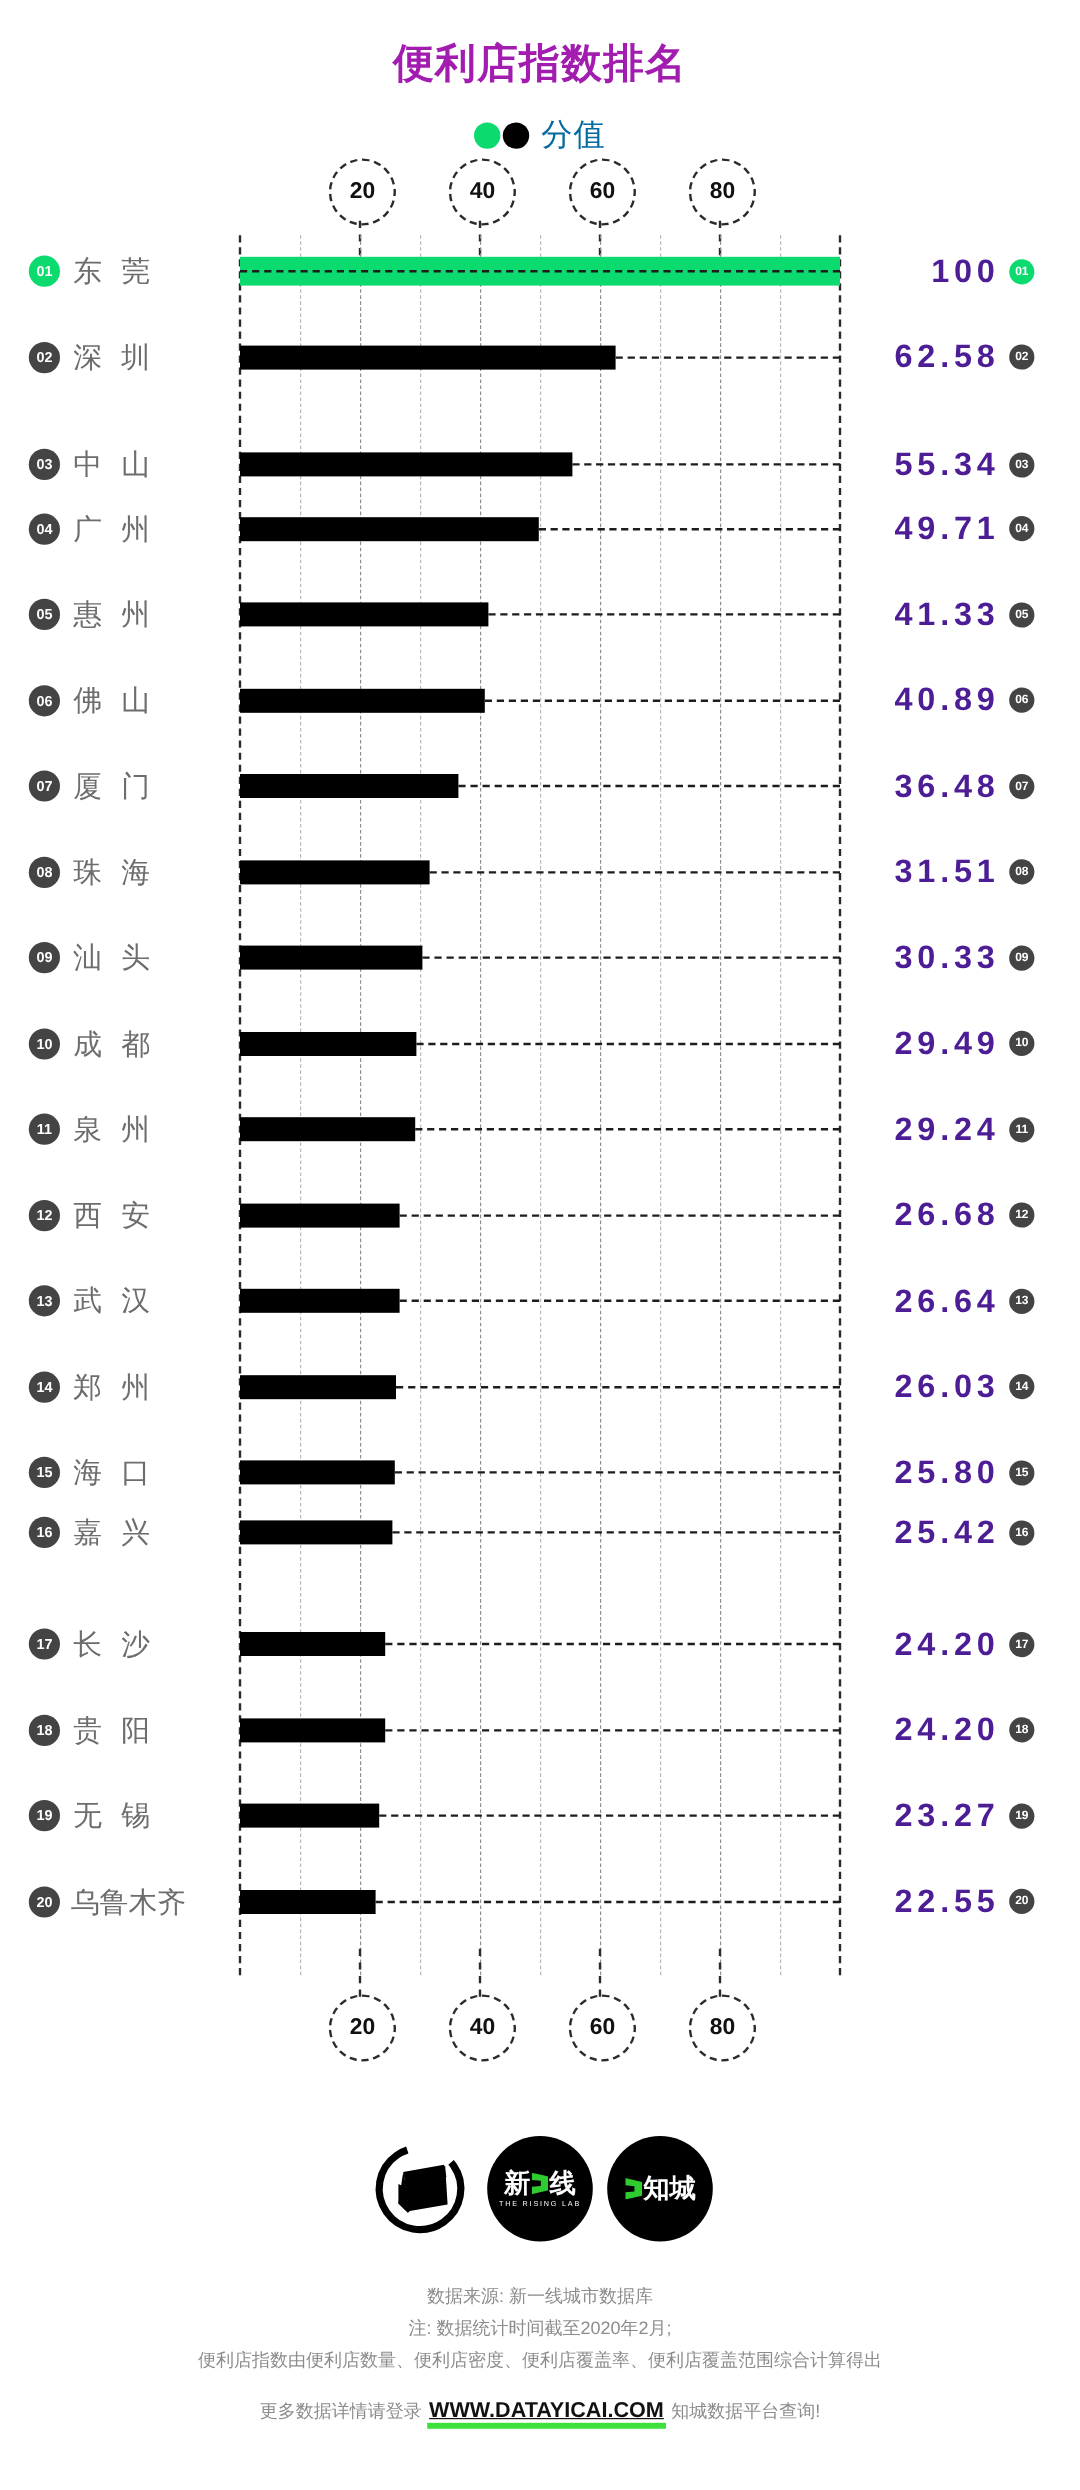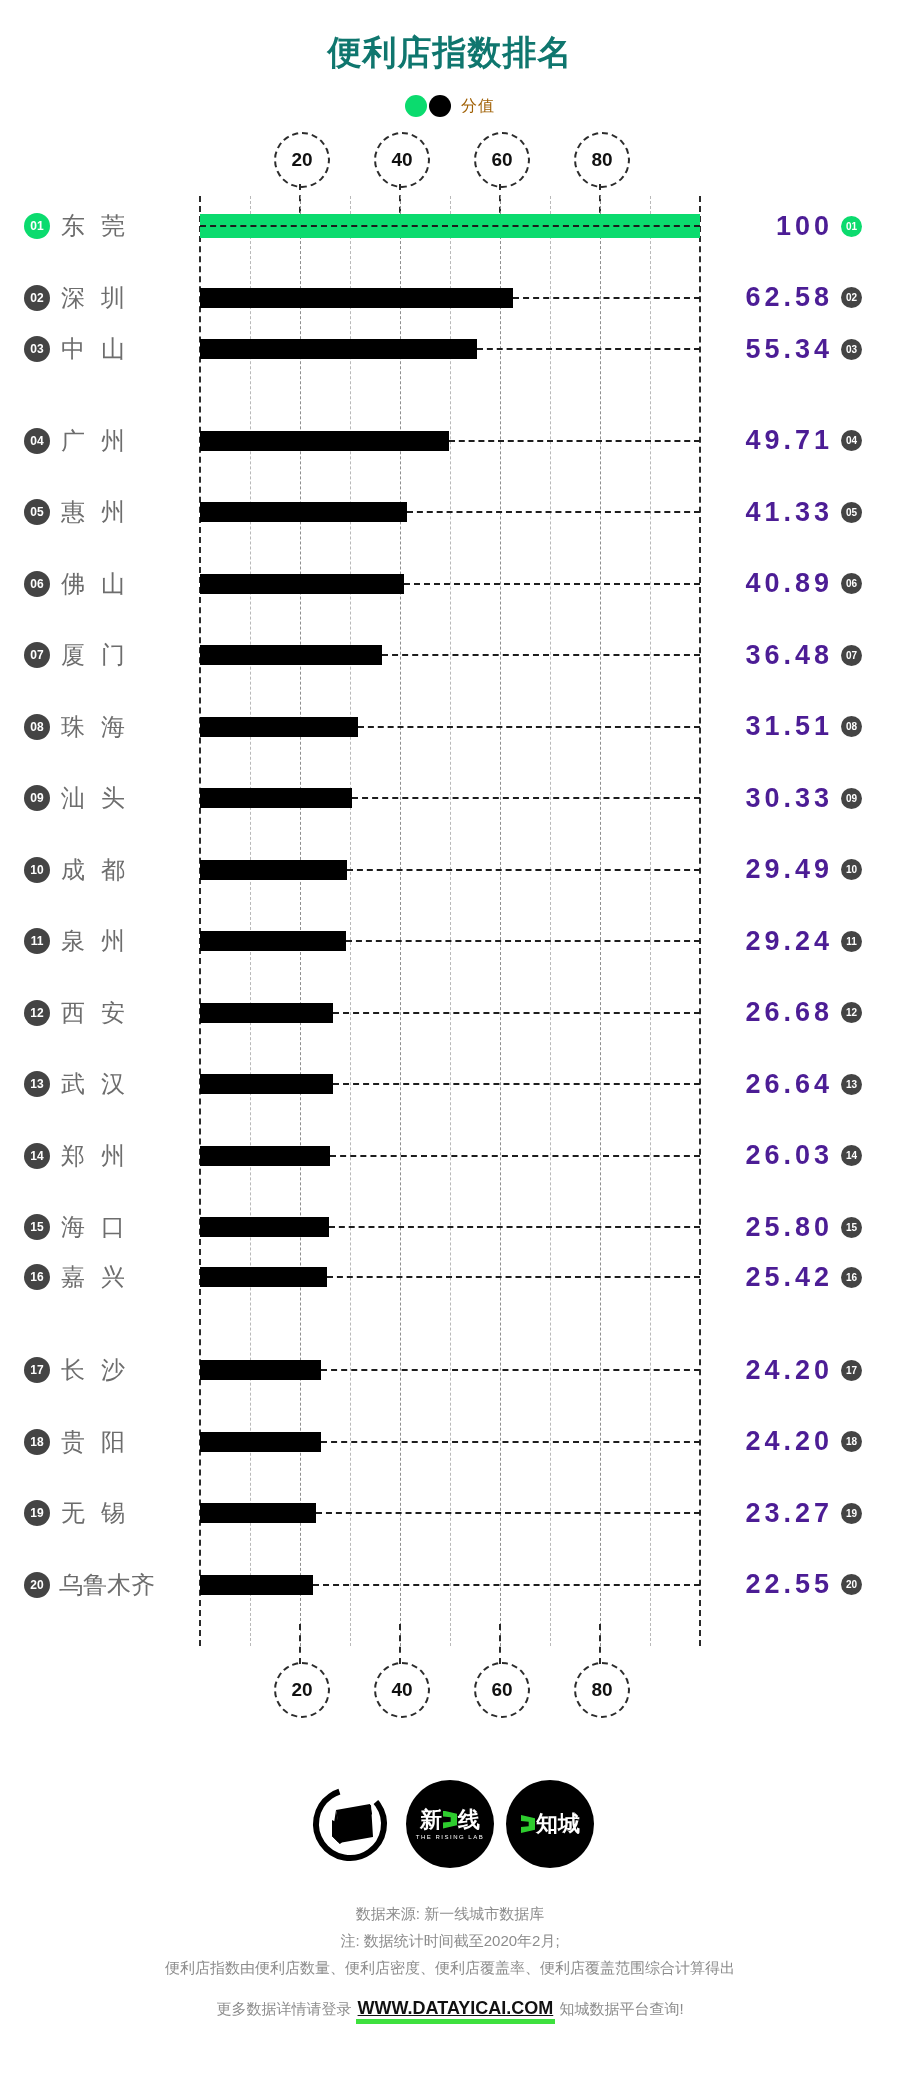--- a/index.html
+++ b/index.html
@@ -7,30 +7,30 @@
     width:900px;height:2075px;background:#ffffff;
     font-family:"Liberation Sans","DejaVu Sans",sans-serif;
     -webkit-font-smoothing:antialiased;
     position:relative;overflow:hidden;
   }
   .page{position:relative;width:900px;height:2075px;}
 
   
   .title{
     position:absolute;top:30px;left:0;width:900px;text-align:center;
-    font-size:34px;font-weight:bold;color:#0f766e;letter-spacing:1px;
+    font-size:34px;font-weight:bold;color:#a21caf;letter-spacing:1px;
   }
   .legend{
     position:absolute;top:95px;left:0;width:900px;
     display:flex;justify-content:center;align-items:center;gap:0px;
   }
   .legend .dot{width:22px;height:22px;border-radius:50%;display:inline-block;}
   .legend .dot.green{background:#0bdb6e;}
   .legend .dot.black{background:#000000;margin-left:2px;}
-  .legend .lg-label{font-size:16px;color:#a16207;margin-left:10px;letter-spacing:1px;}
+  .legend .lg-label{font-size:26px;color:#0369a1;margin-left:10px;letter-spacing:1px;}
 
   
   .plot{
     position:absolute;left:200px;top:196px;width:500px;height:1450px;
   }
   .axis-line{
     position:absolute;top:0;width:0;height:1450px;
     border-left:2px dashed #2b2b2b;
   }
   .axis-line.left{left:-1px;}
@@ -188,21 +188,21 @@
         </div>
         <div class="track">
           <div class="bar" style="width: 312.9px;"></div>
           <div class="leader" style="left: 312.9px; width: 187.1px;"></div>
         </div>
         <div class="valuewrap">
           <div class="value">62.58</div>
           <div class="vbadge">02</div>
         </div>
       </div>
-      <div class="row" style="top: 323px;">
+      <div class="row" style="top: 361px;">
         <div class="rowlabel">
           <div class="badge">03</div>
           <div class="cityname sp2">中山</div>
         </div>
         <div class="track">
           <div class="bar" style="width: 276.7px;"></div>
           <div class="leader" style="left: 276.7px; width: 223.3px;"></div>
         </div>
         <div class="valuewrap">
           <div class="value">55.34</div>

